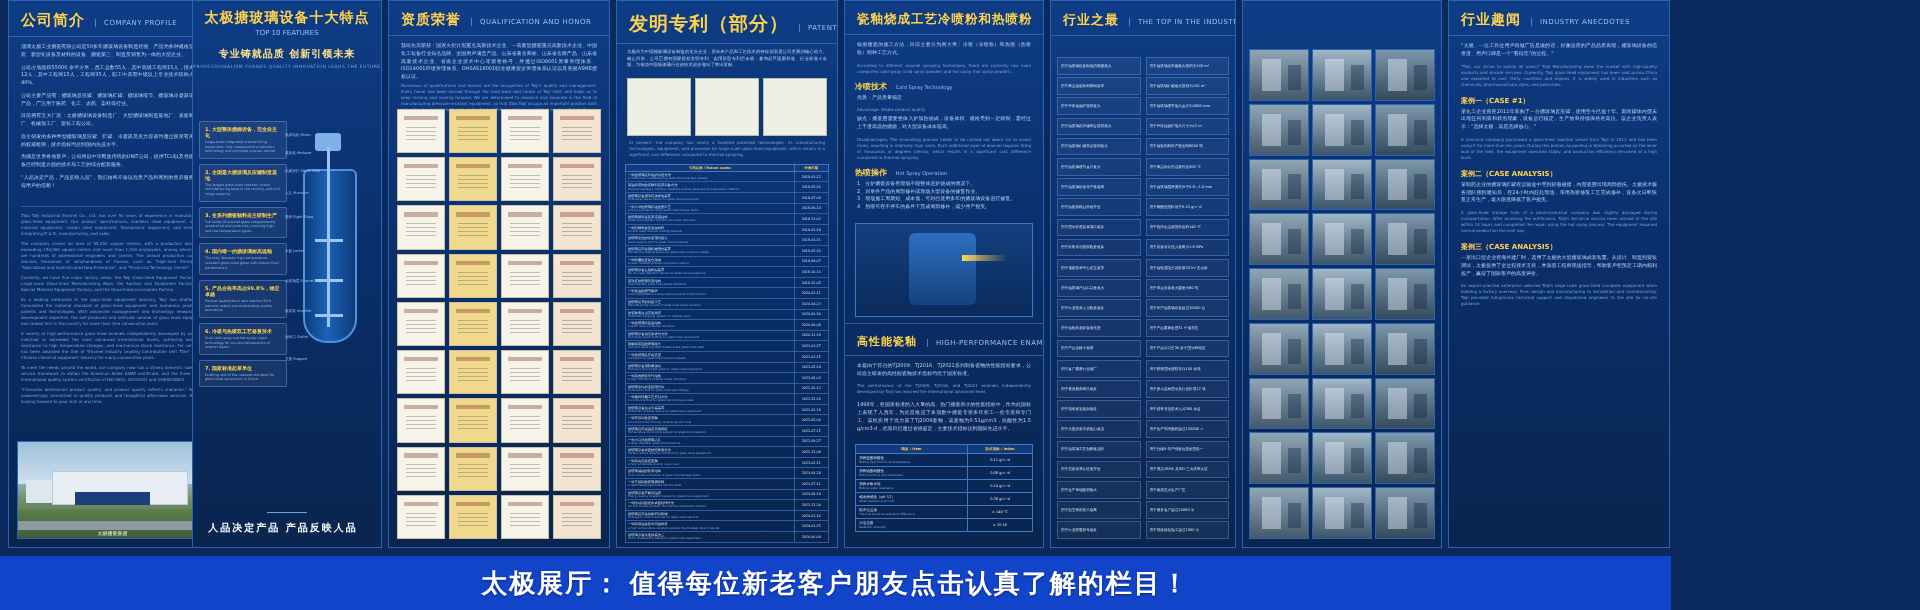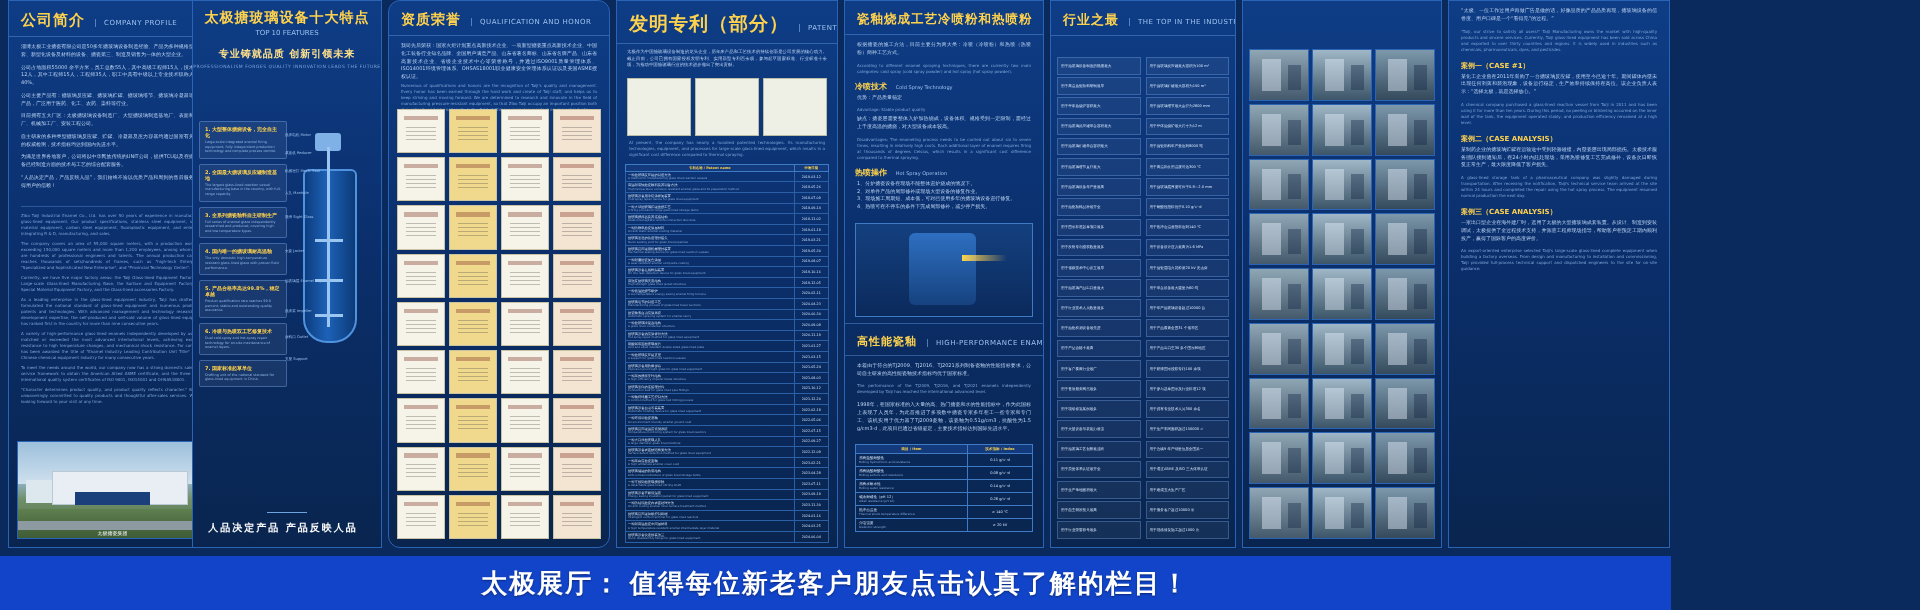--- a/index.html
+++ b/index.html
@@ -80,21 +80,21 @@
     border:2px solid #4f92de;border-radius:6px 6px 24px 24px;
   }
   #b2 .reactor .shaft{position:absolute;left:42px;top:18px;width:3px;height:180px;background:#9cc6f2;}
   #b2 .reactor .motor{position:absolute;left:30px;top:4px;width:26px;height:18px;background:#7fb0e6;border-radius:3px;}
   #b2 .reactor .blade{position:absolute;left:30px;width:28px;height:3px;background:#9cc6f2;}
   #b2 .reactor .lbl{position:absolute;font-size:3.6px;color:#9dc2ef;white-space:nowrap;}
   #b2 .foot{position:absolute;left:0;right:8px;bottom:12px;text-align:center;color:#ffffff;font-size:10px;font-weight:bold;letter-spacing:2px;}
   #b2 .footline{position:absolute;left:50%;transform:translateX(-50%);bottom:34px;width:40px;height:1px;background:#6ea4e0;}
 
   
-  #b3{left:388px;width:222px;border-radius:12px;}
+  #b3{left:388px;width:222px;}
   #b3 .panel-head .zh{font-size:14px;}
   #b3 .grid{
     position:absolute;left:8px;right:8px;top:108px;bottom:8px;
     display:grid;grid-template-columns:repeat(4,1fr);grid-auto-rows:1fr;gap:4px;
   }
   #b3 .cert{background:#f6f4e8;border:1px solid #c9c3a4;position:relative;overflow:hidden;}
   #b3 .cert.y{background:#f0d98c;}
   #b3 .cert.r{background:#f4e4d2;}
   #b3 .cert:before{content:"";position:absolute;left:12%;right:12%;top:14%;height:10%;background:rgba(120,40,30,.35);}
   #b3 .cert:after{content:"";position:absolute;left:18%;right:18%;top:40%;height:34%;background:repeating-linear-gradient(180deg,rgba(60,60,60,.3) 0 1px,transparent 1px 4px);}
@@ -757,20 +757,24 @@
       <div class="ph"></div>
       <div class="ph"></div>
       <div class="ph"></div>
       <div class="ph"></div>
       <div class="ph"></div>
       <div class="ph"></div>
     </div>
 </div>
 
 <div class="board" id="b8">
+  <div class="panel-head">
+    <span class="zh">行业趣闻</span>
+    <span class="en">INDUSTRY ANECDOTES</span>
+  </div>
   <div class="body-txt">“太极、一位工作过用户再做广告是做的话，好像品质的产品品质再现，搪玻璃设备的信誉度、用户口碑是一个“看得见”的过程。”</div>
   <div class="en-txt">"Taiji, our strive to satisfy all users!" Taiji Manufacturing owns the market with high-quality products and sincere services. Currently, Taiji glass-lined equipment has been sold across China and exported to over thirty countries and regions. It is widely used in industries such as chemicals, pharmaceuticals, dyes, and pesticides.</div>
 
   <div class="case-t">案例一（CASE #1）</div>
   <div class="body-txt" style="padding-top:0">某化工企业曾在2011年采购了一台搪玻璃反应罐，使用至今已逾十年。期间罐体内壁未出现任何剥落和鼓泡现象，设备运行稳定，生产效率持续保持在高位。该企业负责人表示：“选择太极，就是选择放心。”</div>
   <div class="en-txt">A chemical company purchased a glass-lined reaction vessel from Taiji in 2011 and has been using it for more than ten years. During this period, no peeling or blistering occurred on the inner wall of the tank, the equipment operated stably, and production efficiency remained at a high level.</div>
 
   <div class="case-t">案例二（CASE ANALYSIS）</div>
   <div class="body-txt" style="padding-top:0">某制药企业的搪玻璃贮罐在运输途中受到轻微碰撞，内壁瓷层出现局部损伤。太极技术服务团队接到通知后，在24小时内赶赴现场，采用热喷修复工艺完成修补，设备次日即恢复正常生产，最大限度降低了客户损失。</div>
   <div class="en-txt">A glass-lined storage tank of a pharmaceutical company was slightly damaged during transportation. After receiving the notification, Taiji's technical service team arrived at the site within 24 hours and completed the repair using the hot spray process. The equipment resumed normal production the next day.</div>

